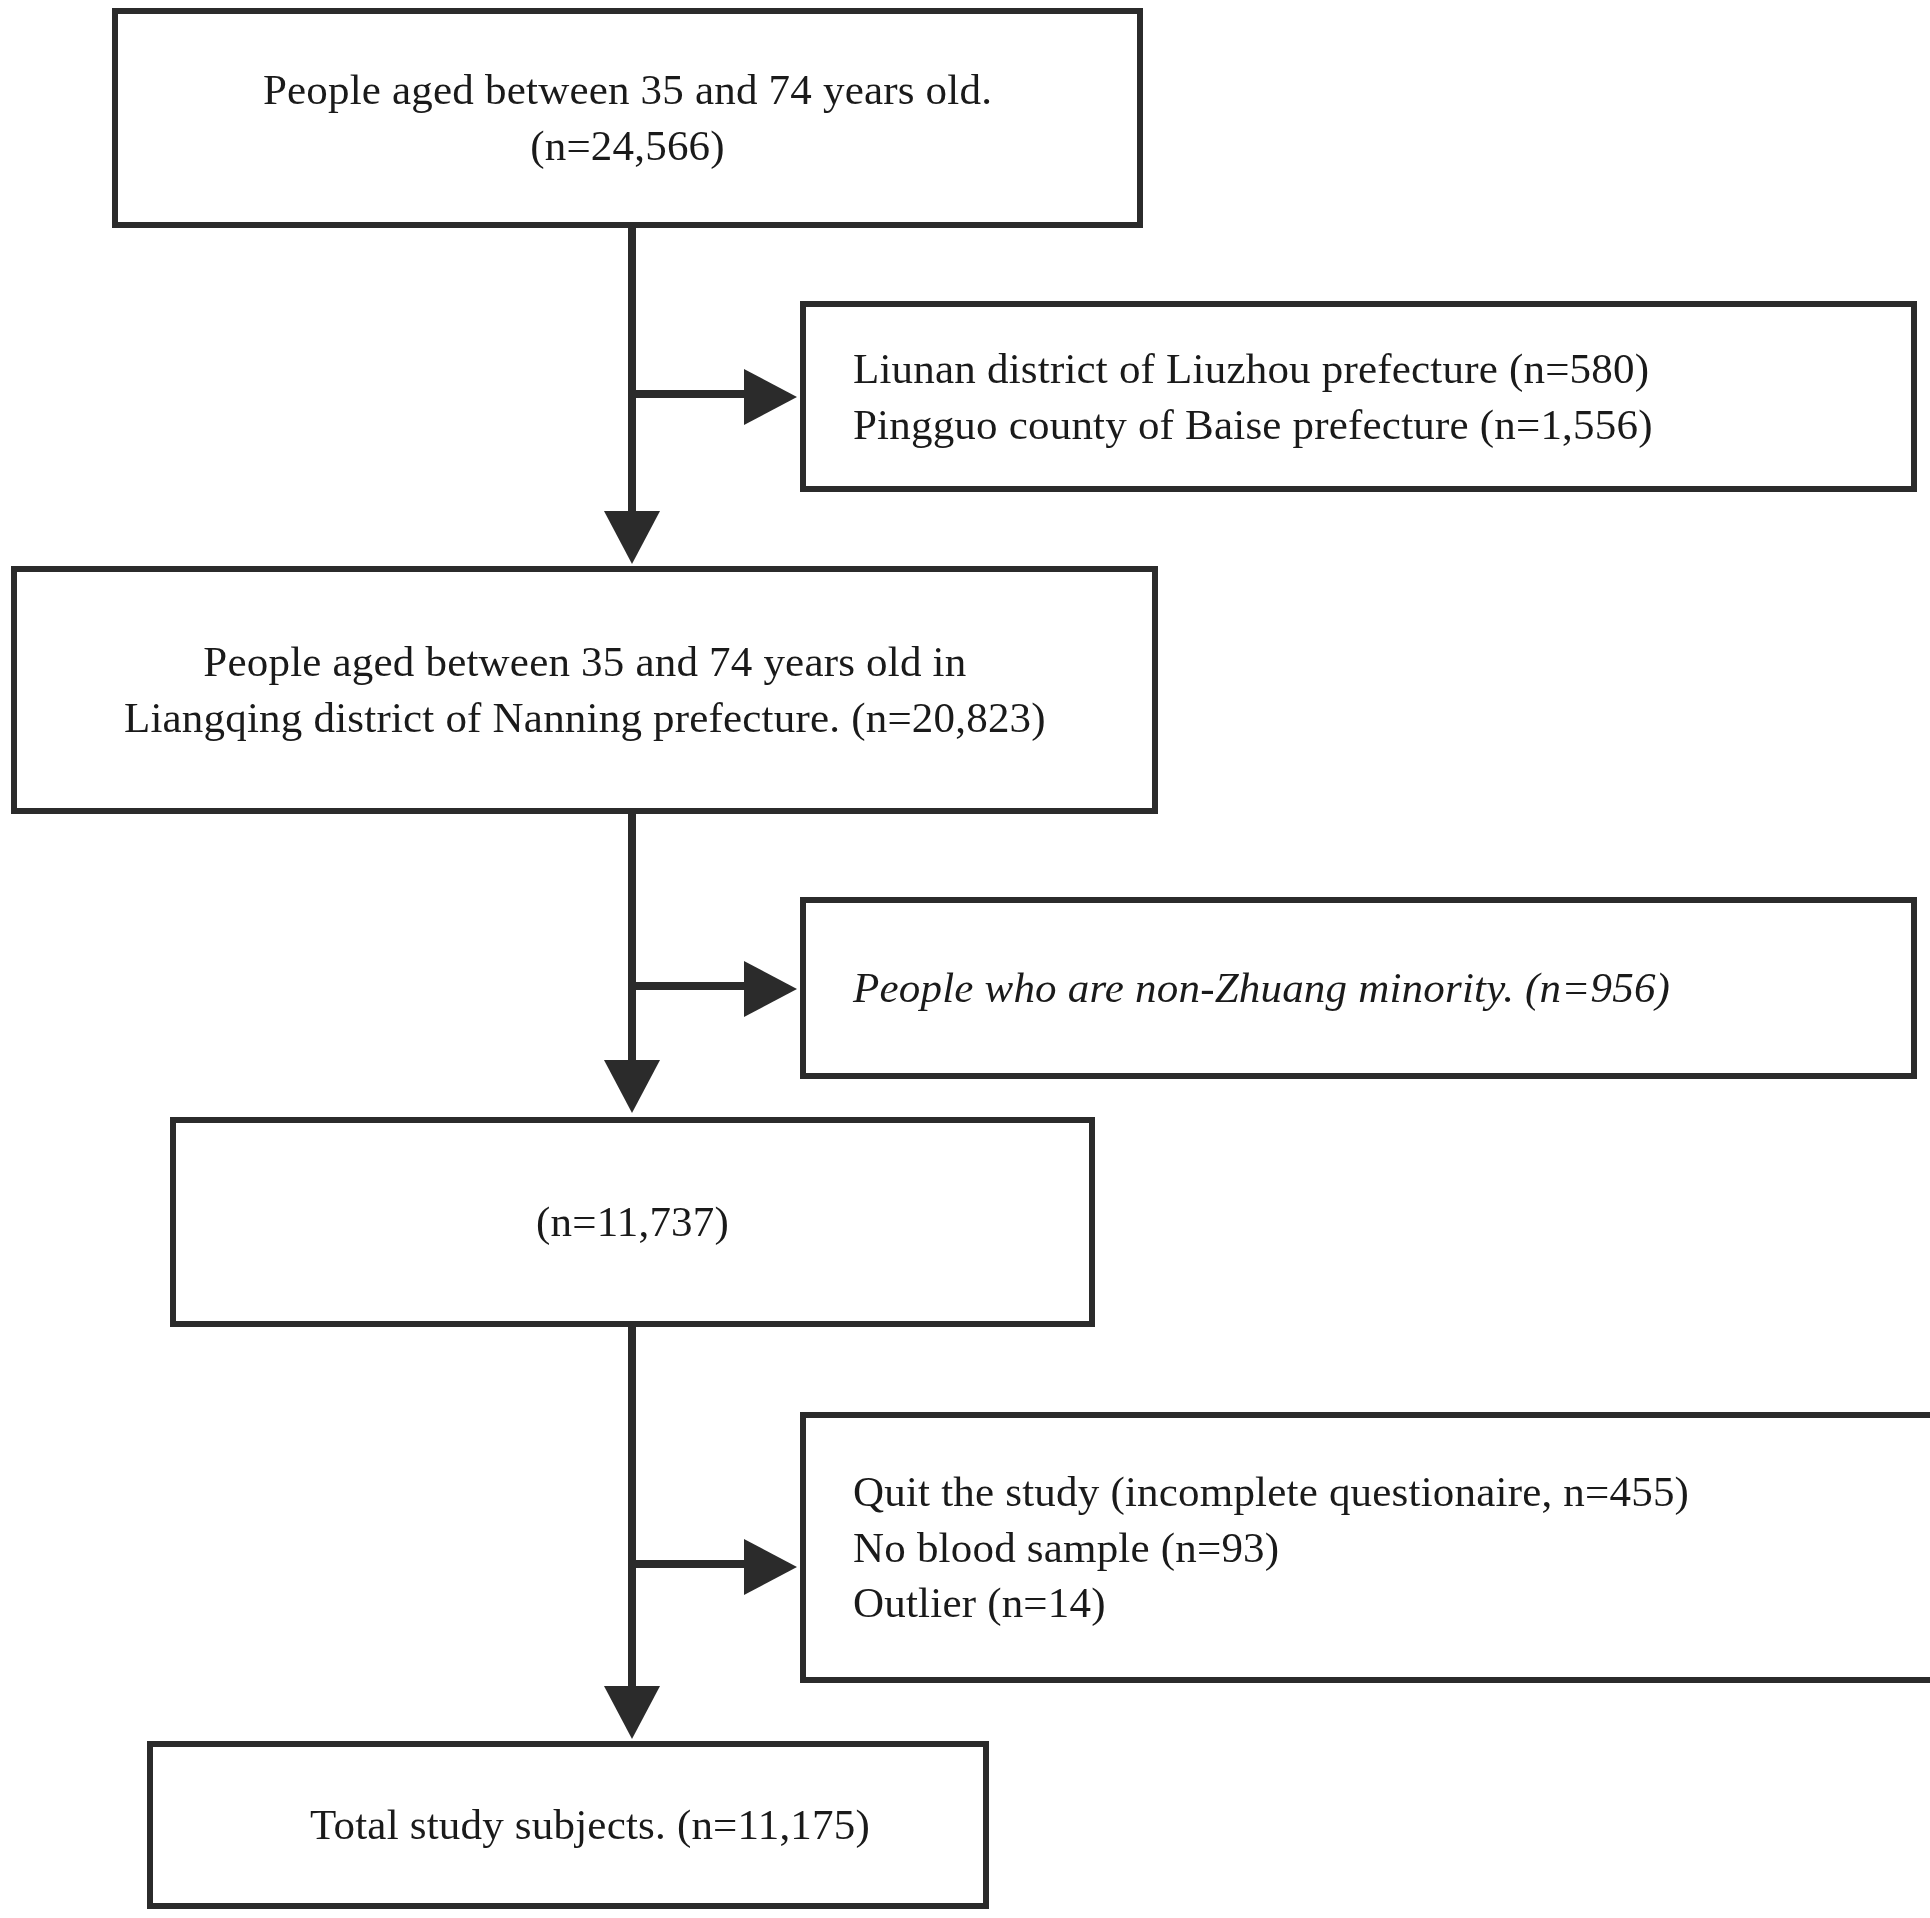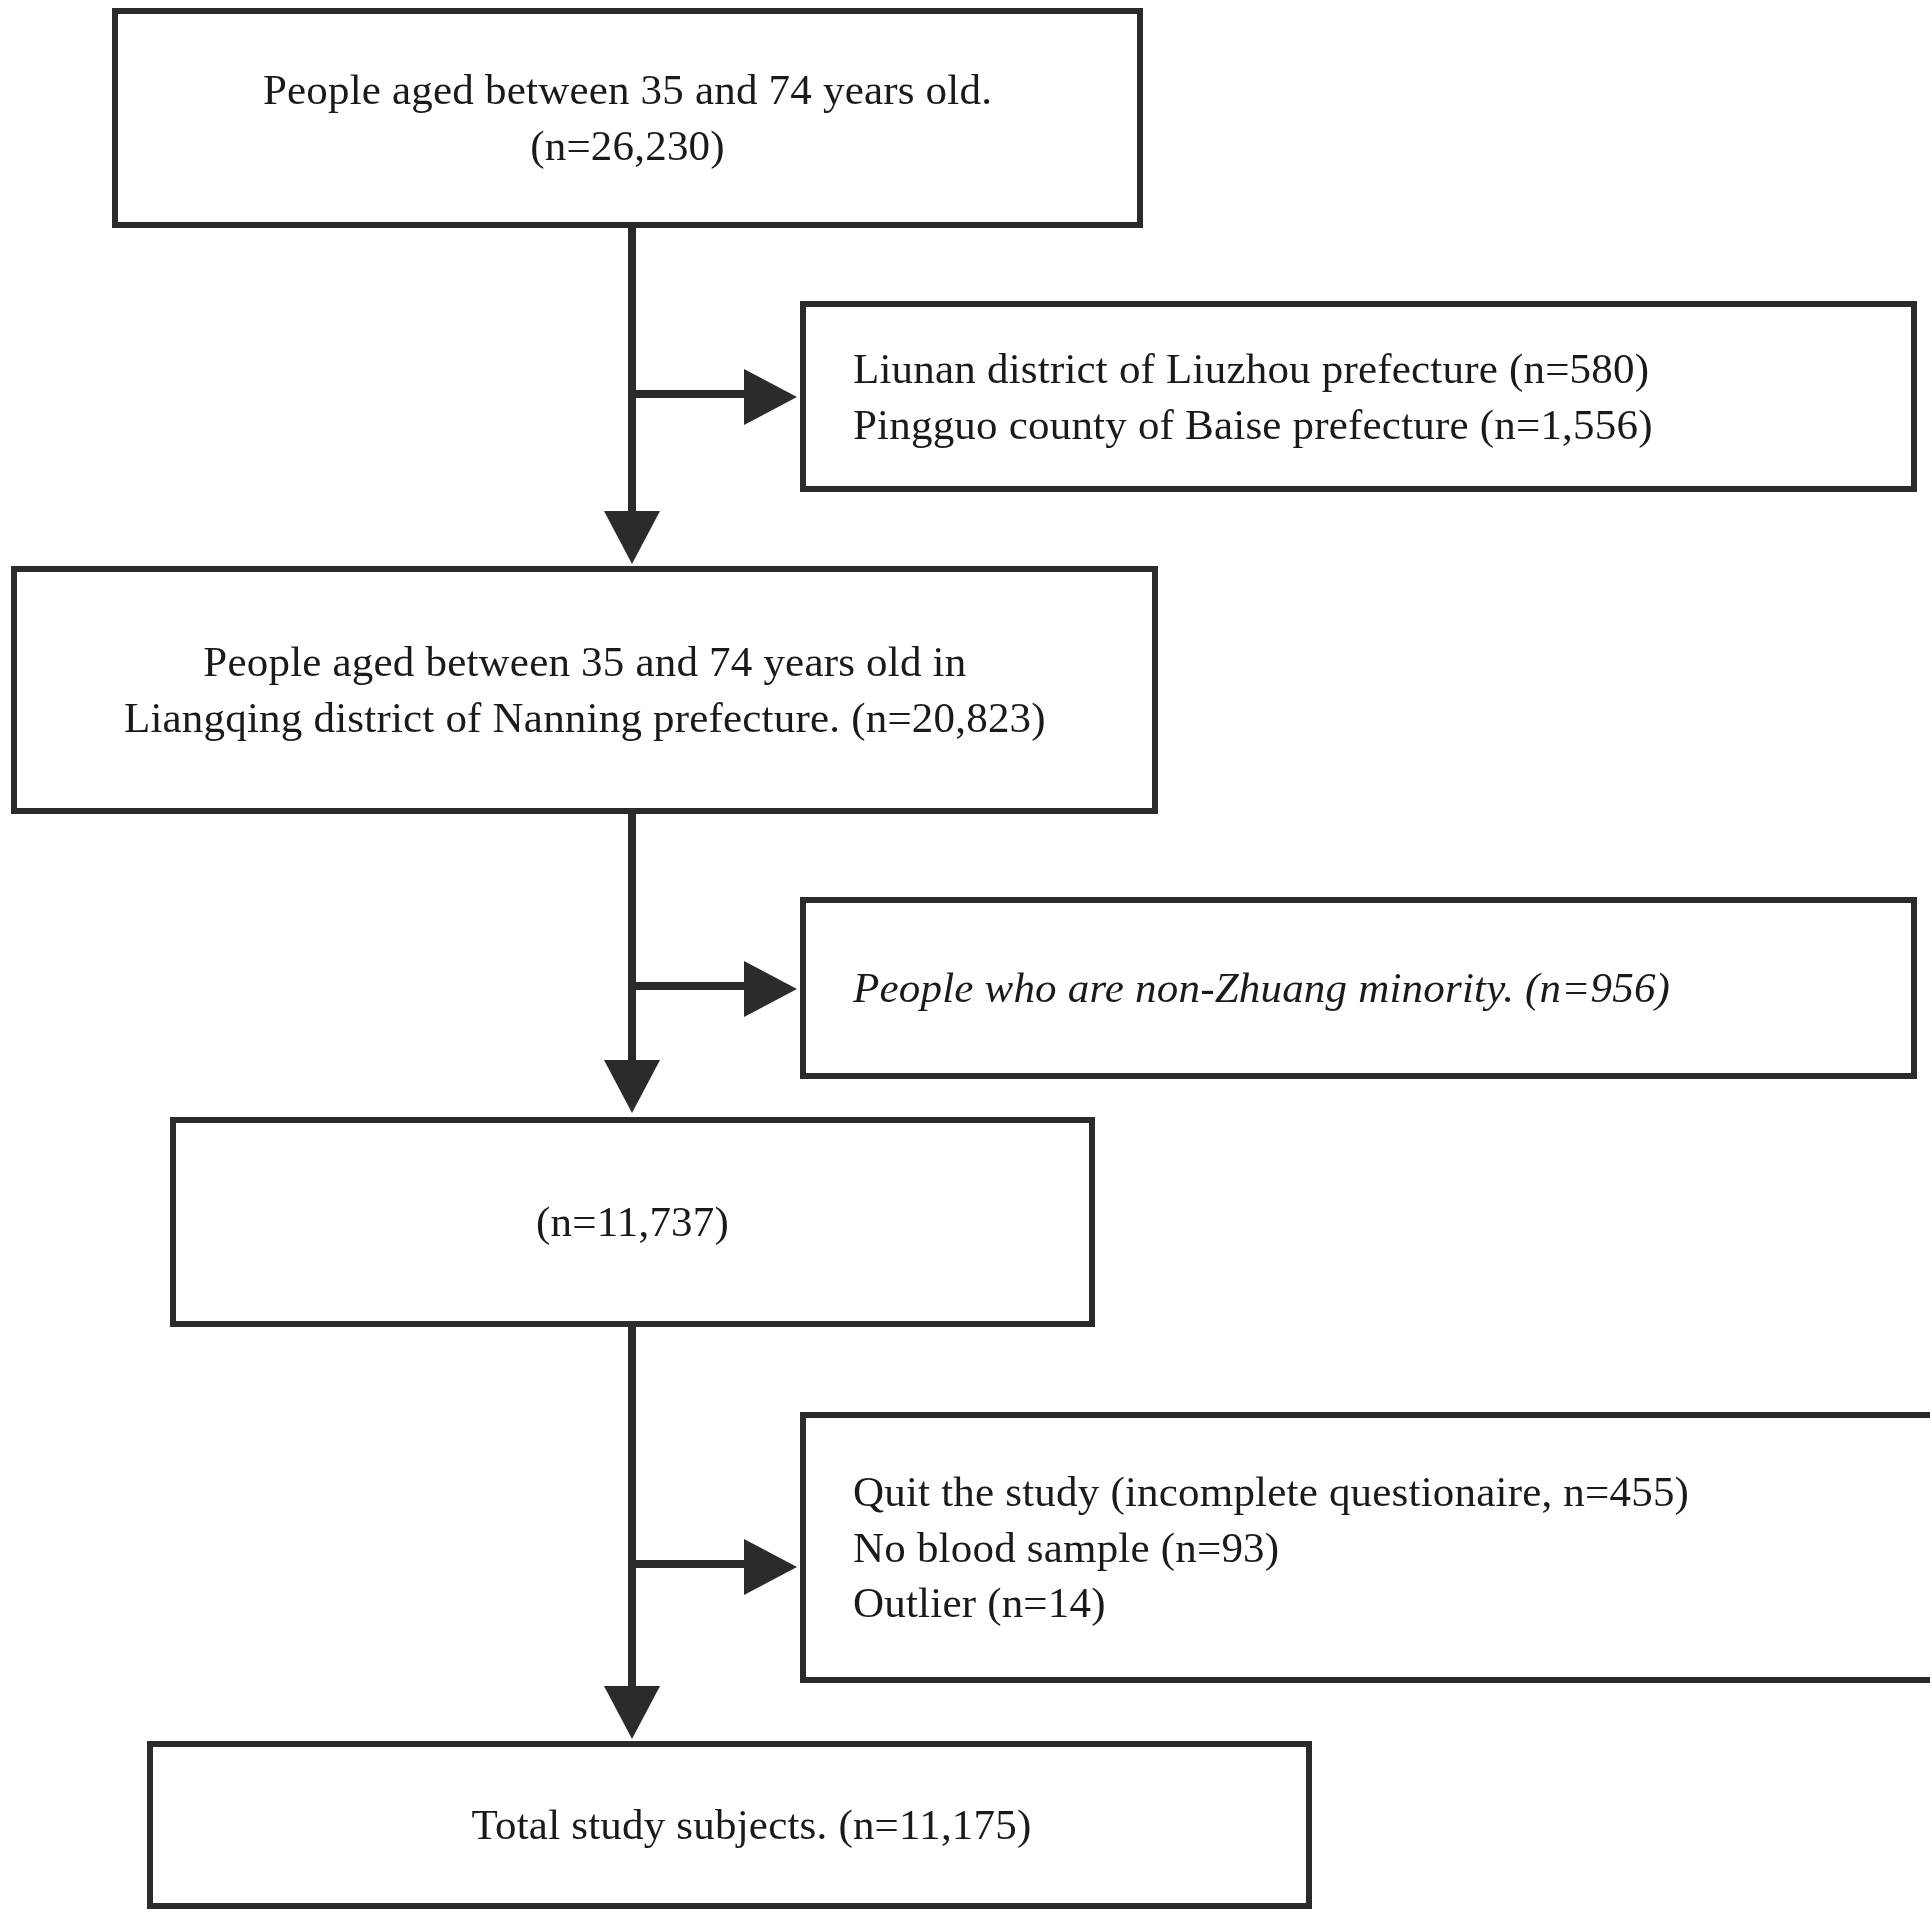--- a/index.html
+++ b/index.html
@@ -60,21 +60,21 @@
     border-left: 53px solid #2b2b2b;
   }
 </style>
 </head>
 <body>
 
 <div id="canvas">
 
   <div class="node center" style="left:112px; top:7.6px; width:1031px; height:220px;">
     <span class="ln">People aged between 35 and 74 years old.</span>
-    <span class="ln">(n=26,230)</span>
+    <span class="ln">(n=24,566)</span>
   </div>
 
   <div class="vline" style="left:628px; top:227px; height:286px;"></div>
   <div class="arrow-down" style="left:604px; top:511px;"></div>
 
   <div class="hline" style="left:628px; top:390px; width:119px;"></div>
   <div class="arrow-right" style="left:744px; top:369px;"></div>
 
   <div class="node left" style="left:800px; top:301px; width:1117px; height:191px;">
     <span class="ln">Liunan district of Liuzhou prefecture (n=580)</span>
@@ -105,18 +105,18 @@
 
   <div class="hline" style="left:628px; top:1560px; width:119px;"></div>
   <div class="arrow-right" style="left:744px; top:1539px;"></div>
 
   <div class="node left" style="left:800px; top:1412px; width:1204px; height:271px;">
     <span class="ln">Quit the study (incomplete questionaire, n=455)</span>
     <span class="ln">No blood sample (n=93)</span>
     <span class="ln">Outlier (n=14)</span>
   </div>
 
-  <div class="node center" style="left:147px; top:1741px; width:1165px; height:168px;padding-left:44px;">
+  <div class="node center" style="left:147px; top:1741px; width:842px; height:168px;padding-left:44px;">
     <span class="ln">Total study subjects. (n=11,175)</span>
   </div>
 
 </div>
 
 
 </body></html>

